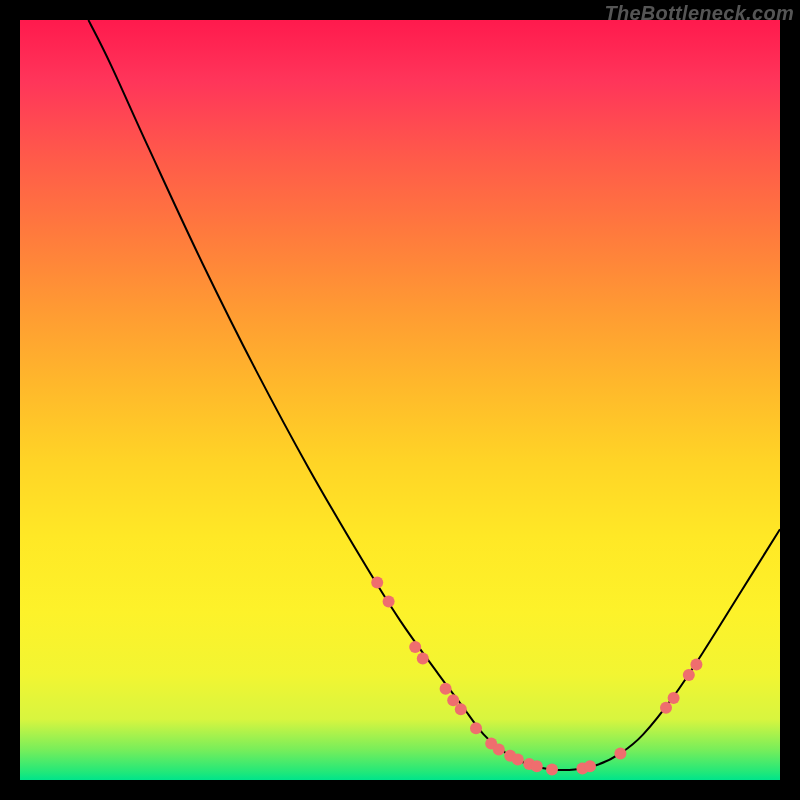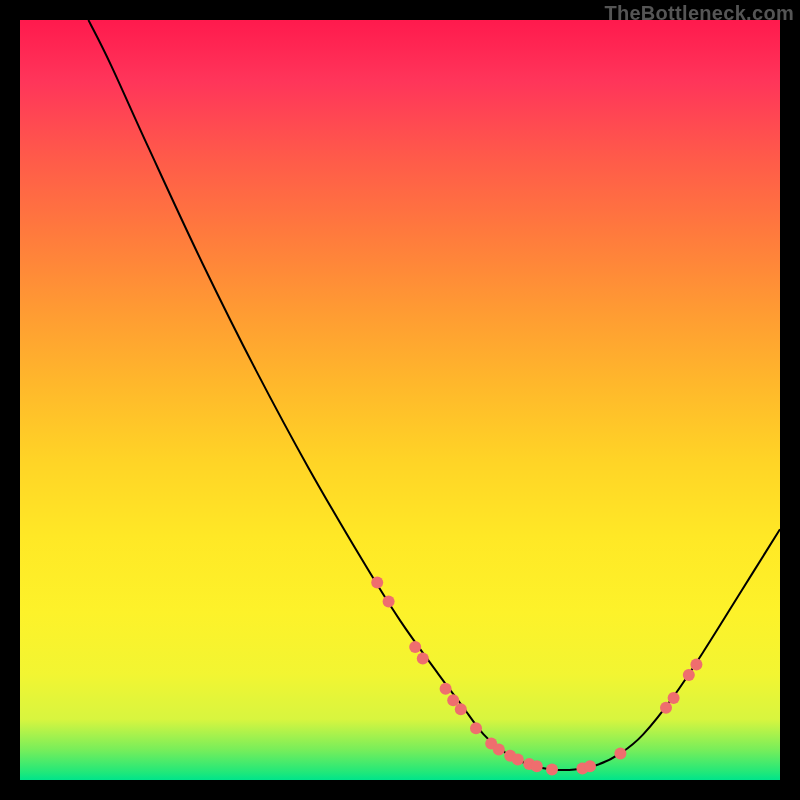--- a/index.html
+++ b/index.html
@@ -43,20 +43,21 @@
   .watermark {
     position: absolute;
     top: 2px;
     right: 6px;
     color: #555;
     font-size: 20px;
     font-weight: 600;
     letter-spacing: 0.3px;
     z-index: 5;
     user-select: none;
+    font-style: italic;
   }
   svg {
     position: absolute;
     left: 0;
     top: 0;
     width: 760px;
     height: 760px;
   }
   .curve {
     fill: none;

